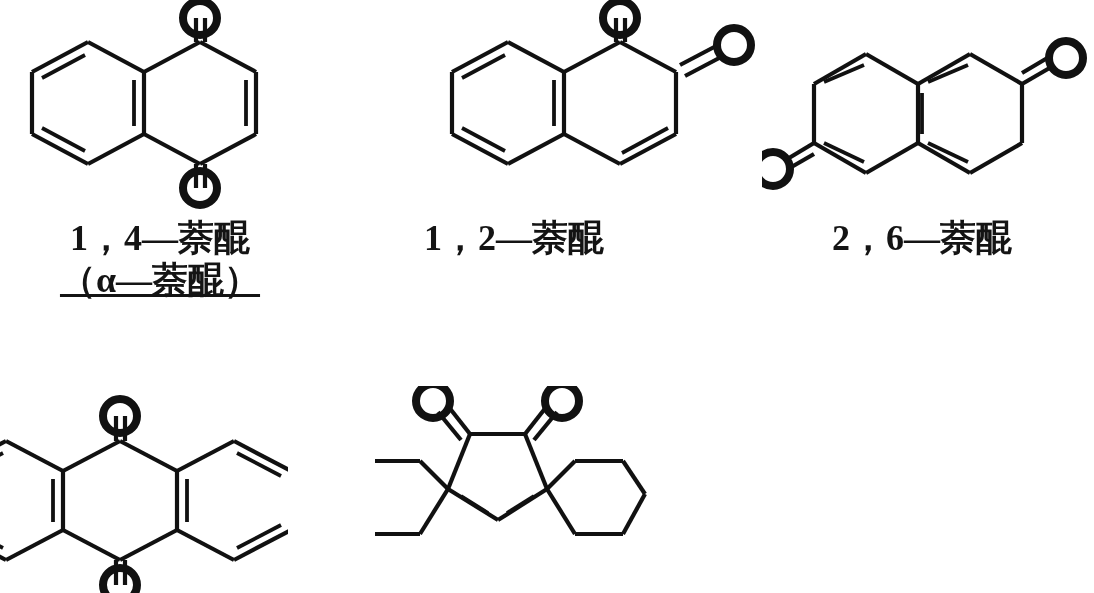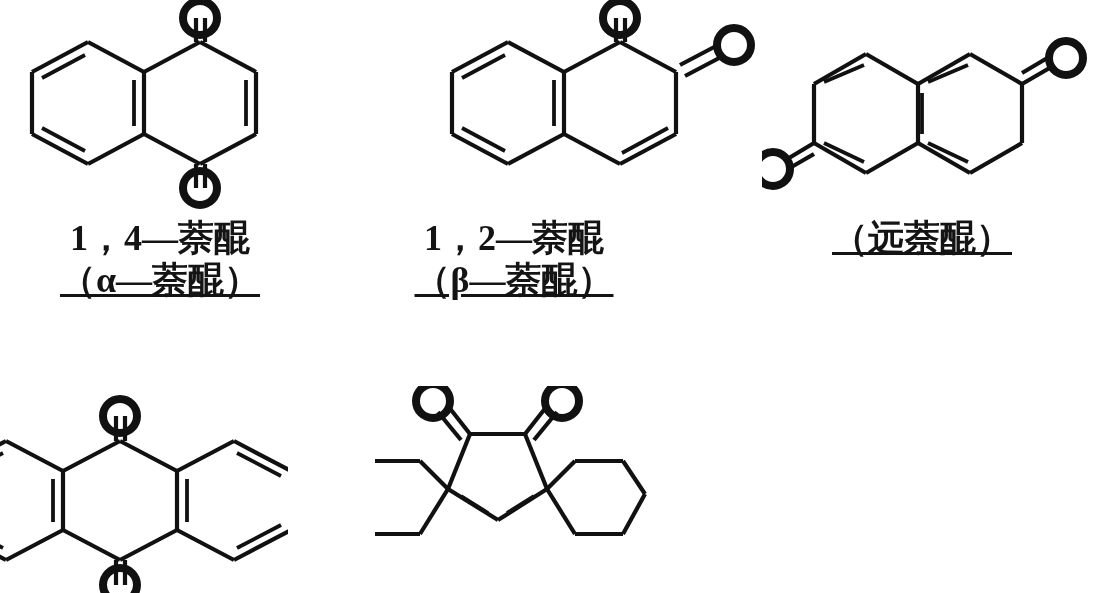--- a/index.html
+++ b/index.html
@@ -137,21 +137,20 @@
       <g>
         <path class="bond" d="M250,65 L288,45"></path>
         <path class="bond" d="M255,76 L293,56"></path>
         <circle class="oxy" cx="304" cy="45" r="17" stroke-width="8"></circle>
       </g>
     </svg>
   </div>
 
   <div class="caption" style="left:364px; top:218px; width:300px;">
     <span class="line cap-l1">1，2—萘醌</span>
-    <span class="line cap-l2">（β—萘醌）</span>
   </div>
 
   <div class="struct" style="left:762px; top:30px;">
     <svg width="330" height="165" viewBox="0 0 330 165">
 
       <g>
         <path class="bond" d="M52,113 L52,54"></path>
         <path class="bond" d="M52,54 L104,24"></path>
         <path class="bond" d="M104,24 L156,54"></path>
         <path class="bond" d="M156,54 L156,113"></path>
@@ -185,21 +184,21 @@
 
       <g>
         <path class="bond" d="M260,54 L291,36"></path>
         <path class="bond" d="M260,43 L287,27"></path>
         <circle class="oxy" cx="304" cy="28" r="17" stroke-width="8"></circle>
       </g>
     </svg>
   </div>
 
   <div class="caption" style="left:772px; top:218px; width:300px;">
-    <span class="line cap-l2">（远萘醌）</span>
+    <span class="line cap-l1">2，6—萘醌</span>
   </div>
 
   <div class="struct" style="left:-42px; top:386px;">
     <svg width="330" height="207" viewBox="0 0 330 207">
 
       <g>
         <path class="bond" d="M105,85 L162,55"></path>
         <path class="bond" d="M162,55 L219,85"></path>
         <path class="bond" d="M219,85 L219,144"></path>
         <path class="bond" d="M219,144 L162,174"></path>

